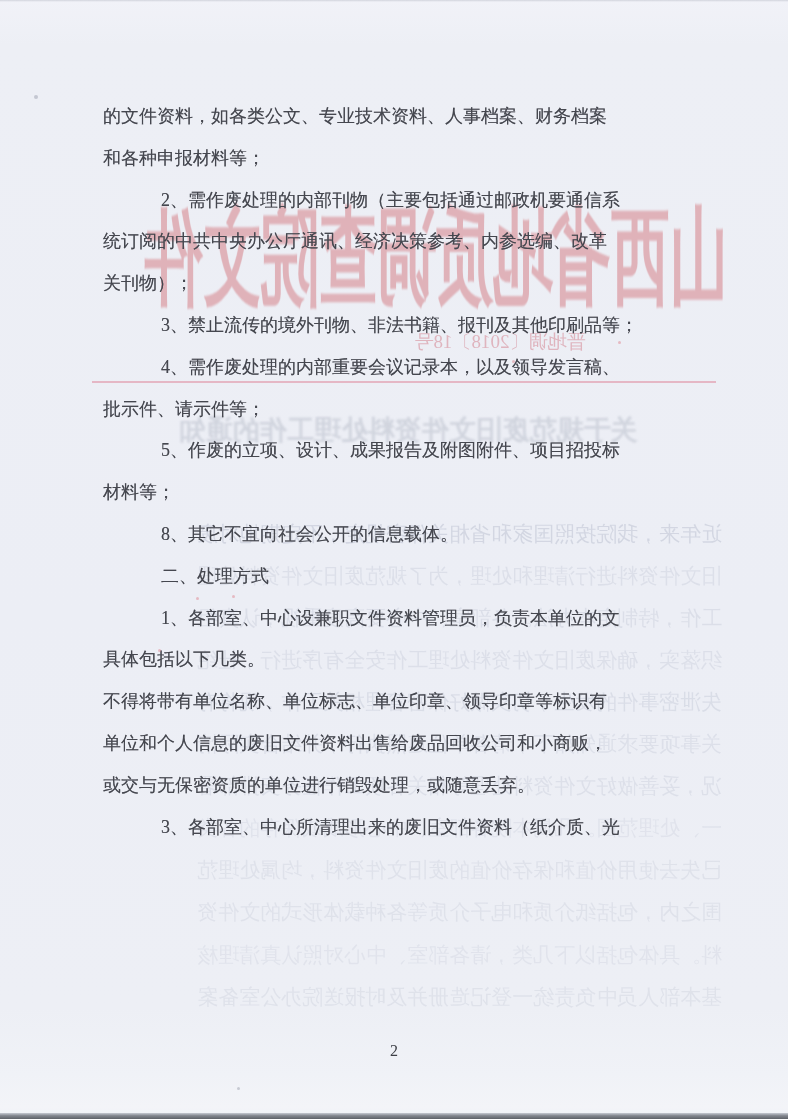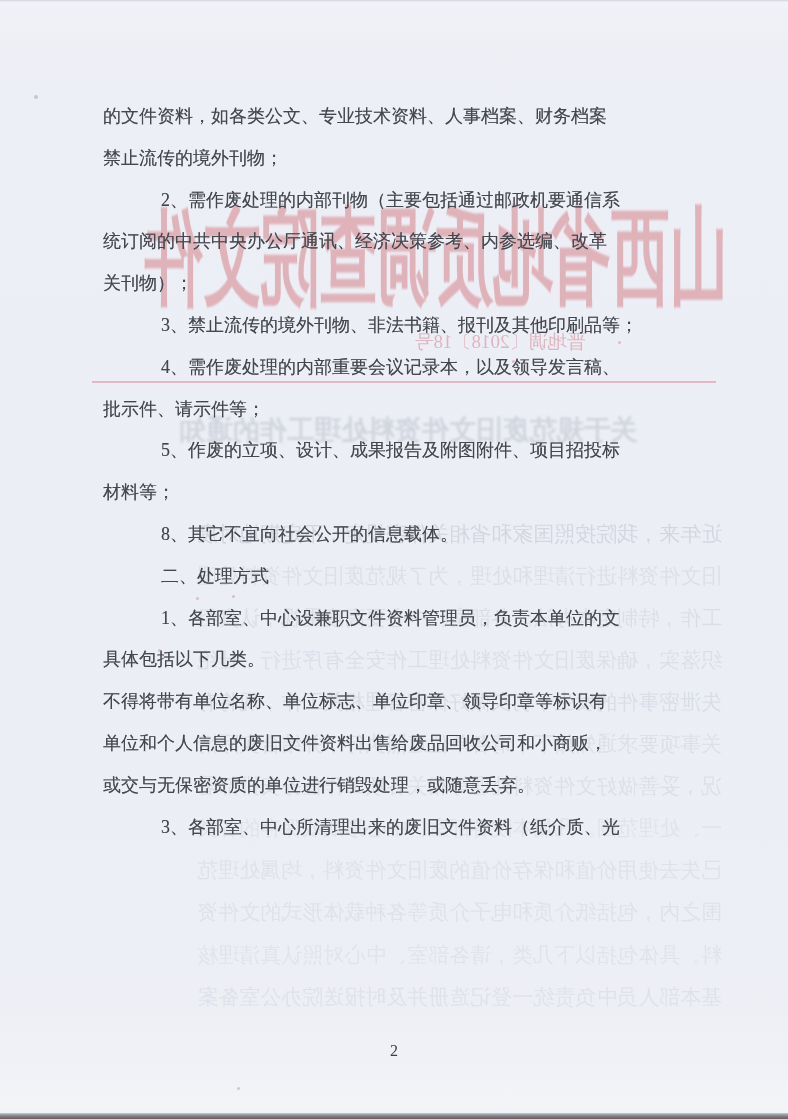--- a/index.html
+++ b/index.html
@@ -113,21 +113,21 @@
         <div class="bleed-body-line" style="top: 814px; opacity: 0.08;">一、处理范围。凡属本院各部室、中心形成或保存的各类</div>
         <div class="bleed-body-line" style="top: 856px; opacity: 0.09;">已失去使用价值和保存价值的废旧文件资料，均属处理范</div>
         <div class="bleed-body-line" style="top: 898px; opacity: 0.09;">围之内，包括纸介质和电子介质等各种载体形式的文件资</div>
         <div class="bleed-body-line" style="top: 941px; opacity: 0.08;">料。具体包括以下几类，请各部室、中心对照认真清理核</div>
         <div class="bleed-body-line" style="top: 983px; opacity: 0.09;">基本部人员中负责统一登记造册并及时报送院办公室备案</div>
       </div>
   </div>
 
   <div class="content" id="content-lines">
       <div class="line">的文件资料，如各类公文、专业技术资料、人事档案、财务档案</div>
-      <div class="line">禁止流传的境外刊物；</div>
+      <div class="line">和各种申报材料等；</div>
       <div class="line indent">2、需作废处理的内部刊物（主要包括通过邮政机要通信系</div>
       <div class="line">统订阅的中共中央办公厅通讯、经济决策参考、内参选编、改革</div>
       <div class="line">关刊物）；</div>
       <div class="line indent">3、禁止流传的境外刊物、非法书籍、报刊及其他印刷品等；</div>
       <div class="line indent">4、需作废处理的内部重要会议记录本，以及领导发言稿、</div>
       <div class="line">批示件、请示件等；</div>
       <div class="line indent">5、作废的立项、设计、成果报告及附图附件、项目招投标</div>
       <div class="line">材料等；</div>
       <div class="line indent">8、其它不宜向社会公开的信息载体。</div>
       <div class="line indent">二、处理方式</div>

